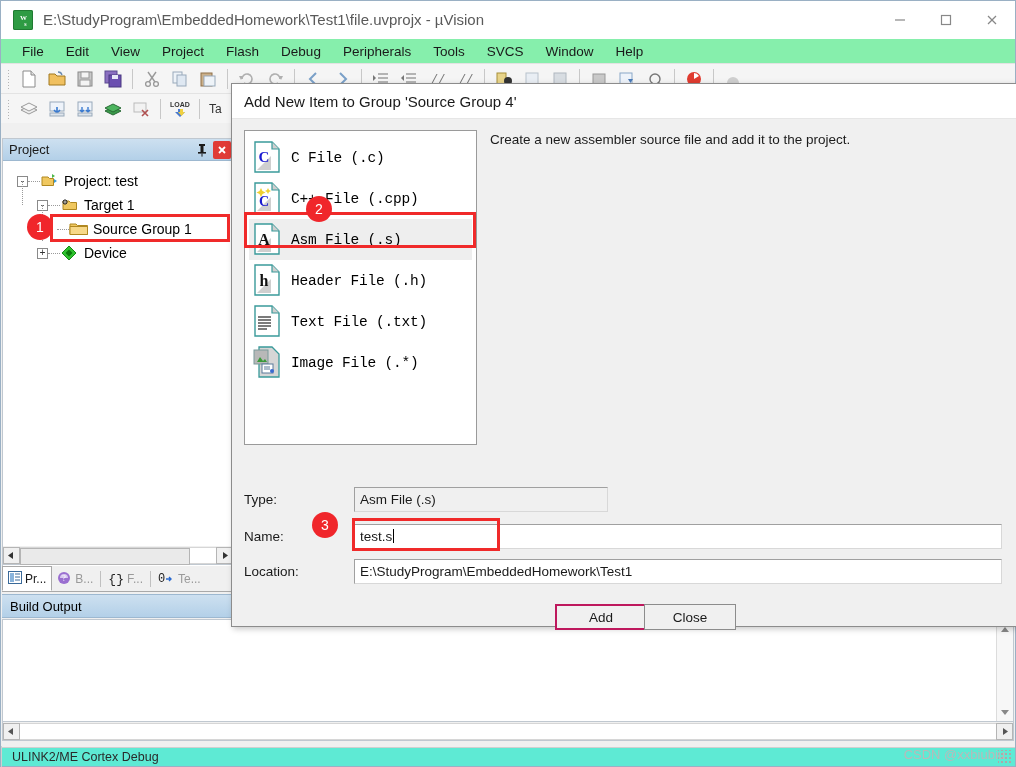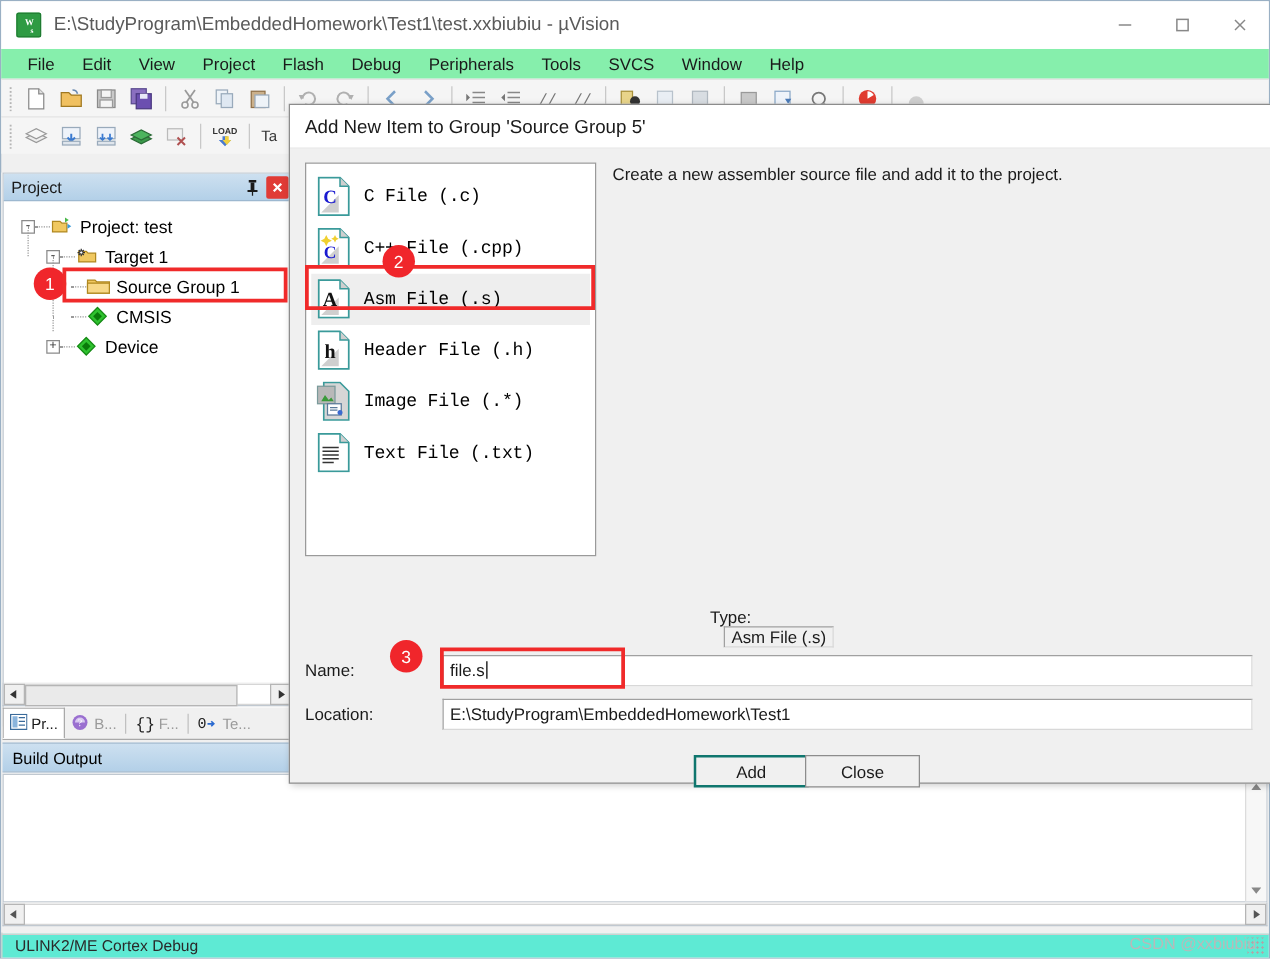--- a/index.html
+++ b/index.html
@@ -217,21 +217,21 @@
   }
   .field-box.editable { background:#ffffff; }
   .caret { display:inline-block; width:1px; height:14px; background:#000; margin-left:1px; }
 
   .dlg-btn {
     position:absolute; width:92px; height:26px;
     background:#f0f0f0; border:1px solid #8c8c8c;
     display:flex; align-items:center; justify-content:center;
     font-size:13.5px; color:#1a1a1a;
   }
-  .dlg-btn.default { border:2px solid #0f766e;justify-content:center; }
+  .dlg-btn.default { border:2px solid #be185d;justify-content:center; }
 
   
   .hl-box { position:absolute; border:3px solid #f02a2a; pointer-events:none; }
   .badge {
     position:absolute; width:26px; height:26px; border-radius:50%;
     background:#f0262b; color:#fff; font-size:14px;
     display:flex; align-items:center; justify-content:center;
     font-family:"Liberation Sans", sans-serif;
   }
 
@@ -248,21 +248,21 @@
 <div id="app-window">
 
   <div id="title-bar">
     <div id="app-icon">
       <svg width="16" height="16" viewBox="0 0 16 16">
         <rect x="0" y="0" width="16" height="16" fill="#2e9b43"></rect>
         <text x="8" y="8" font-size="7" fill="#fff" text-anchor="middle" font-family="Liberation Serif, serif" font-weight="bold">W</text>
         <text x="10" y="14" font-size="6" fill="#fff" text-anchor="middle" font-family="Liberation Serif, serif">s</text>
       </svg>
     </div>
-    <div id="title-text">E:\StudyProgram\EmbeddedHomework\Test1\test.xxbiubiu - µVision</div>
+    <div id="title-text">E:\StudyProgram\EmbeddedHomework\Test1\file.uvprojx - µVision</div>
     <div class="wnd-btns">
       <div class="wnd-btn">
         <svg width="14" height="14" viewBox="0 0 14 14">
             <line x1="2" y1="7" x2="12" y2="7" stroke="#888" stroke-width="1.2"></line>
           </svg>
       </div>
       <div class="wnd-btn">
         <svg width="14" height="14" viewBox="0 0 14 14">
             <rect x="2.5" y="2.5" width="9" height="9" fill="none" stroke="#888" stroke-width="1.2"></rect>
           </svg>
@@ -550,31 +550,20 @@
           <div class="dotline"></div>
           <div class="node-icon">
             <svg width="20" height="16" viewBox="0 0 20 16">
                 <path d="M1 3 h6 l1.5 1.5 h10 v9 h-17.5 z" fill="#f0c860" stroke="#b08820"></path>
                 <path d="M1 5.5 h17.5 v8 h-17.5 z" fill="#f7d888" stroke="#b08820"></path>
               </svg>
           </div>
           <div class="node-label">Source Group 1</div>
         </div>
 
-        <div class="tree-row" style="padding-left:50px;">
-          <div class="vline" style="left:35px; top:-12px; height:24px;"></div>
-          <div class="dotline"></div>
-          <div class="node-icon">
-            <svg width="20" height="16" viewBox="0 0 20 16">
-                <path d="M9 1 l7 7 l-7 7 l-7 -7 z" fill="#2fc22f" stroke="#158a15"></path>
-                <path d="M9 4.5 l3.5 3.5 l-3.5 3.5 l-3.5 -3.5 z" fill="#0a7a0a"></path>
-              </svg>
-          </div>
-          <div class="node-label">CMSIS</div>
-        </div>
 
         <div class="tree-row" style="padding-left:30px;">
           <div class="vline" style="left:35px; top:-12px; height:12px;"></div>
           <div class="expander">+</div>
           <div class="dotline"></div>
           <div class="node-icon">
             <svg width="20" height="16" viewBox="0 0 20 16">
                 <path d="M9 1 l7 7 l-7 7 l-7 -7 z" fill="#2fc22f" stroke="#158a15"></path>
                 <path d="M9 4.5 l3.5 3.5 l-3.5 3.5 l-3.5 -3.5 z" fill="#0a7a0a"></path>
               </svg>
@@ -674,21 +663,21 @@
     </div>
   </div>
 
   <div id="status-bar">
     <div id="status-debug">ULINK2/ME Cortex Debug</div>
     <div id="status-grip"></div>
   </div>
 
   <div id="dialog">
     <div id="dlg-titlebar">
-      <span>Add New Item to Group 'Source Group 5'</span>
+      <span>Add New Item to Group 'Source Group 4'</span>
     </div>
 
     <div id="dlg-body">
 
       <div id="type-list">
         <div class="type-row">
           <span class="type-icon">
             <svg width="28" height="32" viewBox="0 0 28 32">
                 <path d="M2 1 h17 l7 7 v23 h-24 z" fill="#fff" stroke="#3a9a9a" stroke-width="1.4"></path>
                 <path d="M19 1 v7 h7" fill="#cfcfcf" stroke="#3a9a9a" stroke-width="1.2"></path>
@@ -728,71 +717,71 @@
         <div class="type-row">
           <span class="type-icon">
             <svg width="28" height="32" viewBox="0 0 28 32">
                 <path d="M2 1 h17 l7 7 v23 h-24 z" fill="#fff" stroke="#3a9a9a" stroke-width="1.4"></path>
                 <path d="M19 1 v7 h7" fill="#cfcfcf" stroke="#3a9a9a" stroke-width="1.2"></path>
                 <path d="M4 29 l14 -14 l0 14 z" fill="#cfcfcf"></path>
                 <text x="11" y="22" font-size="16" text-anchor="middle" fill="#111" font-family="Liberation Serif, serif" font-weight="bold">h</text>
               </svg>
           </span>
           <span class="type-label">Header File (.h)</span>
+        </div>
+
+        <div class="type-row">
+          <span class="type-icon">
+            <svg width="28" height="32" viewBox="0 0 28 32">
+                <path d="M2 1 h17 l7 7 v23 h-24 z" fill="#fff" stroke="#3a9a9a" stroke-width="1.4"></path>
+                <path d="M19 1 v7 h7" fill="#cfcfcf" stroke="#3a9a9a" stroke-width="1.2"></path>
+                <g stroke="#333" stroke-width="1.3">
+                  <line x1="5" y1="12" x2="18" y2="12"></line>
+                  <line x1="5" y1="15" x2="18" y2="15"></line>
+                  <line x1="5" y1="18" x2="18" y2="18"></line>
+                  <line x1="5" y1="21" x2="18" y2="21"></line>
+                  <line x1="5" y1="24" x2="14" y2="24"></line>
+                </g>
+              </svg>
+          </span>
+          <span class="type-label">Text File (.txt)</span>
         </div>
 
         <div class="type-row">
           <span class="type-icon">
             <svg width="28" height="32" viewBox="0 0 28 32">
                 <path d="M6 1 h13 l7 7 v23 h-20 z" fill="#d6d6d6" stroke="#3a9a9a" stroke-width="1.3"></path>
                 <rect x="1" y="4" width="14" height="14" fill="#b8b8b8" stroke="#7a9a9a"></rect>
                 <path d="M4 16 l3 -5 l3 4 l2 -2 l2 3 z" fill="#3a9a3a"></path>
                 <rect x="9" y="18" width="11" height="9" fill="#fff" stroke="#5a7a9a"></rect>
                 <g stroke="#5a7a9a" stroke-width="1">
                   <line x1="11" y1="21" x2="17" y2="21"></line>
                   <line x1="11" y1="23" x2="17" y2="23"></line>
                 </g>
                 <circle cx="19" cy="25" r="2" fill="#3a6ad0"></circle>
               </svg>
           </span>
           <span class="type-label">Image File (.*)</span>
         </div>
 
-        <div class="type-row">
-          <span class="type-icon">
-            <svg width="28" height="32" viewBox="0 0 28 32">
-                <path d="M2 1 h17 l7 7 v23 h-24 z" fill="#fff" stroke="#3a9a9a" stroke-width="1.4"></path>
-                <path d="M19 1 v7 h7" fill="#cfcfcf" stroke="#3a9a9a" stroke-width="1.2"></path>
-                <g stroke="#333" stroke-width="1.3">
-                  <line x1="5" y1="12" x2="18" y2="12"></line>
-                  <line x1="5" y1="15" x2="18" y2="15"></line>
-                  <line x1="5" y1="18" x2="18" y2="18"></line>
-                  <line x1="5" y1="21" x2="18" y2="21"></line>
-                  <line x1="5" y1="24" x2="14" y2="24"></line>
-                </g>
-              </svg>
-          </span>
-          <span class="type-label">Text File (.txt)</span>
-        </div>
-
       </div>
 
       <div id="dlg-desc">Create a new assembler source file and add it to the project.</div>
 
-      <div class="field-row" style="top:366px;flex-direction:column;">
+      <div class="field-row" style="top:366px;">
         <div class="field-label">Type:</div>
         <div class="field-box" style="max-width:254px;">
           <span>Asm File (.s)</span>
         </div>
       </div>
 
       <div class="field-row" style="top:403px;">
         <div class="field-label">Name:</div>
         <div class="field-box editable">
-          <span>file.s</span>
+          <span>test.s</span>
             <span class="caret"></span>
         </div>
       </div>
 
       <div class="field-row" style="top:438px;">
         <div class="field-label">Location:</div>
         <div class="field-box editable">
           <span>E:\StudyProgram\EmbeddedHomework\Test1</span>
         </div>
       </div>

